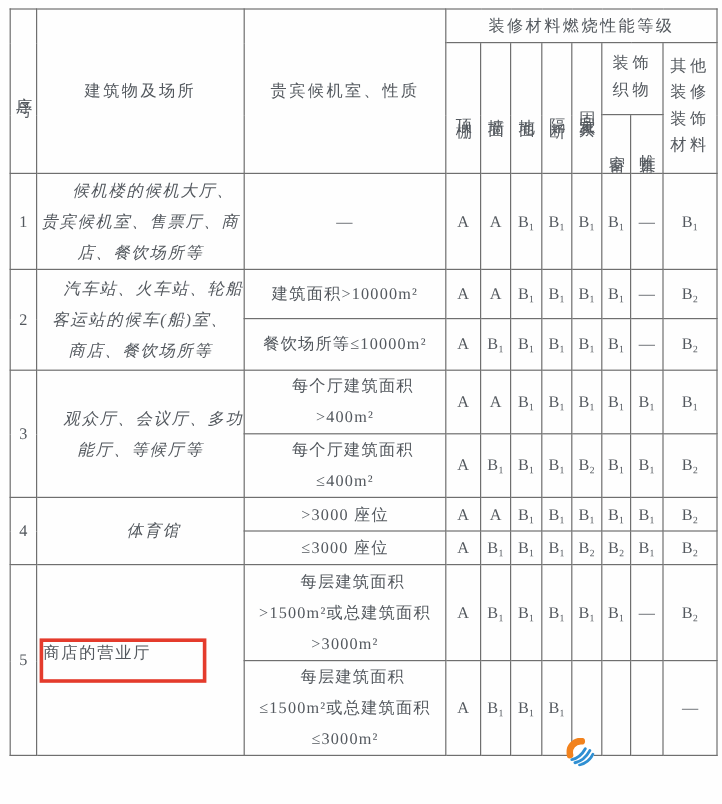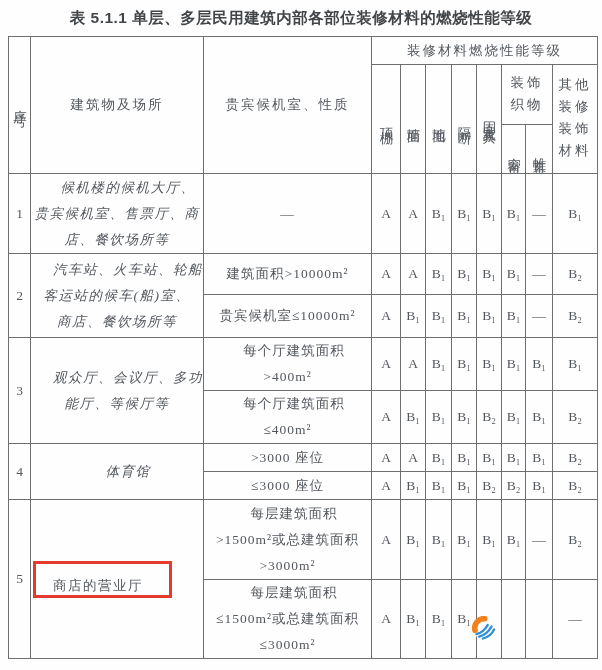--- a/index.html
+++ b/index.html
@@ -31,22 +31,22 @@
   .place-cell { text-align:left; padding:3px 6px; }
   .pline { line-height:26px; letter-spacing:1.5px; white-space:nowrap;font-style:italic; }
   .pline.indent { text-indent:22px; }
   .scale-c .sline { line-height:24px; letter-spacing:1px; }
   .scale-l { text-align:left; padding-left:7px; padding-right:2px; }
   .scale-l .sline { line-height:26px; letter-spacing:1px; white-space:nowrap; }
   .scale-l .sline.indent { text-indent:13px; }
   .rating { font-size:13.5px; letter-spacing:0; }
   .hlbox {
     box-sizing:border-box; margin-left:2px; width:139px; height:37px;
-    border:3px solid #e43b2c; display:flex; align-items:flex-end;
-    padding-left:17px; letter-spacing:1.5px;font-family:Liberation Serif, serif;
+    border:3px solid #e43b2c; display:flex; align-items:flex-start;
+    padding-left:0; letter-spacing:1.5px;font-family:Liberation Serif, serif;
   }
   .watermark {
     position:absolute; left:472px; top:607px; width:126px; height:42px;
     display:flex; align-items:center;
   }
   .wm-logo { flex:0 0 auto; margin-top:3px; }
   .wm-text { display:flex; flex-direction:column; margin-left:2px; }
   .wm-brand {
     font-family:"Liberation Sans","DejaVu Sans",sans-serif;
     font-weight:bold; font-size:15px; line-height:16px; color:#2379bd; letter-spacing:1px;
@@ -54,21 +54,20 @@
   .wm-site {
     font-family:"DejaVu Sans Mono","Liberation Mono",monospace;
     font-weight:bold; font-size:10.5px; line-height:12px; color:#2a2a2a; letter-spacing:0.5px;
   }
 </style>
 </head>
 <body>
 
 <div class="page">
 
-  <div class="doc-title">表 5.1.1  单层、多层民用建筑内部各部位装修材料的燃烧性能等级</div>
 
   <table class="fire-table">
     <colgroup>
       <col style="width:22px">
         <col style="width:173px">
         <col style="width:168px">
       <col style="width:29px">
         <col style="width:25px">
         <col style="width:26px">
       <col style="width:25px">
@@ -142,21 +141,21 @@
         <td class="rating">A</td>
         <td class="rating">B₁</td>
         <td class="rating">B₁</td>
         <td class="rating">B₁</td>
         <td class="rating">B₁</td>
         <td class="rating">—</td>
         <td class="rating">B₂</td>
       </tr>
       <tr style="height:43px">
         <td class="scale-c">
-            <div class="sline">贵宾候机室≤10000m²</div>
+            <div class="sline">餐饮场所等≤10000m²</div>
           </td>
         <td class="rating">A</td>
         <td class="rating">B₁</td>
         <td class="rating">B₁</td>
         <td class="rating">B₁</td>
         <td class="rating">B₁</td>
         <td class="rating">B₁</td>
         <td class="rating">—</td>
         <td class="rating">B₂</td>
       </tr>

